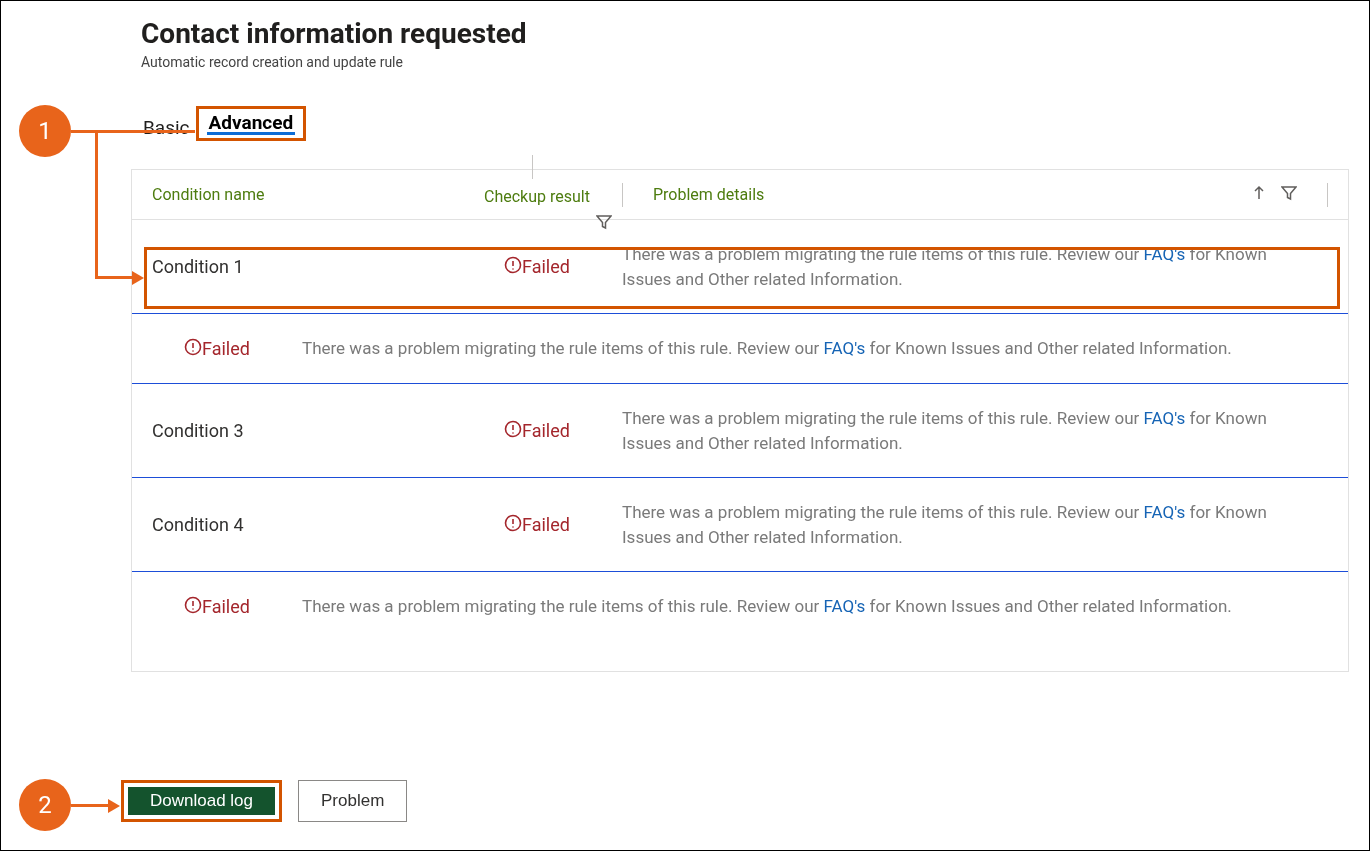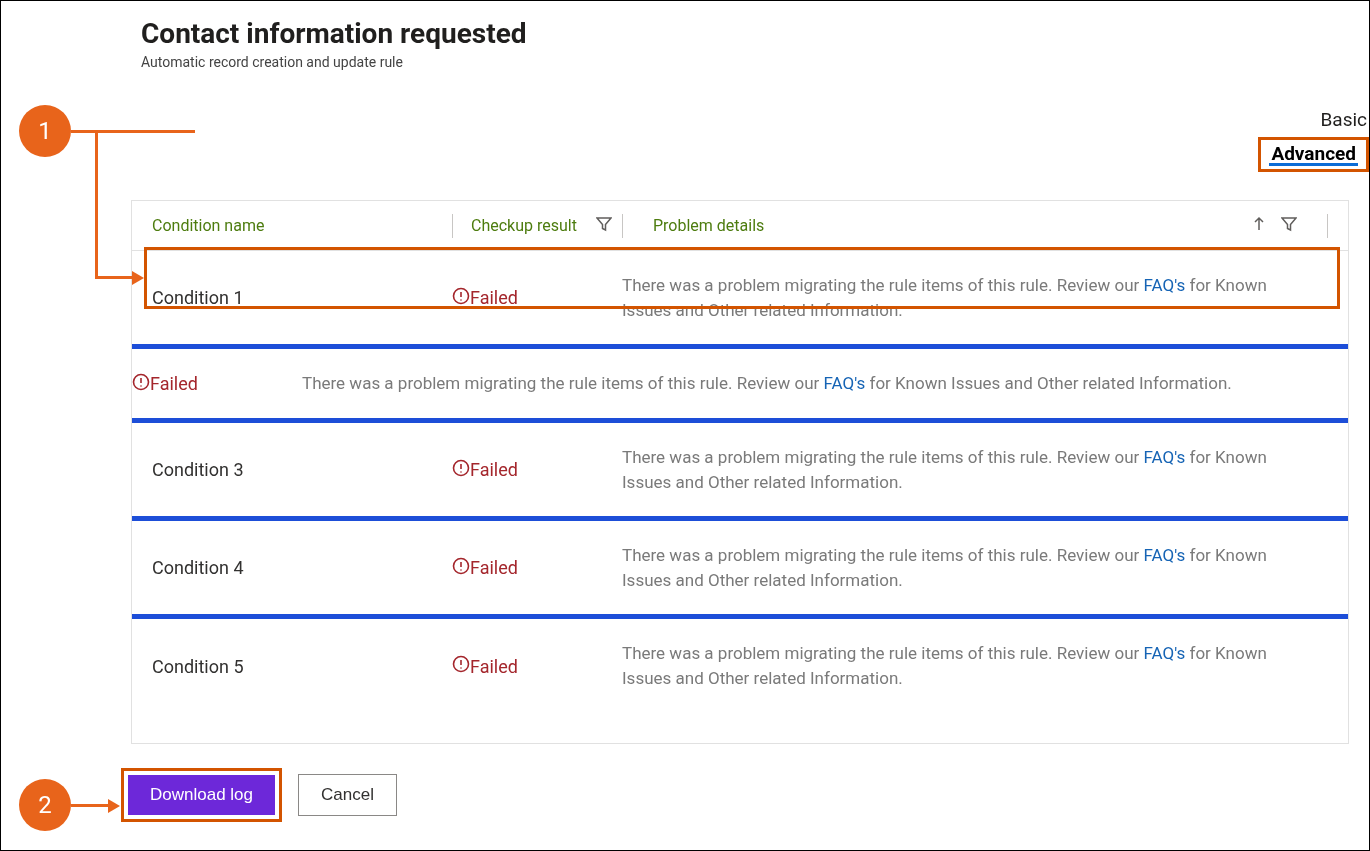--- a/index.html
+++ b/index.html
@@ -29,21 +29,20 @@
     font-size:14px;
     color:#444;
     margin:0 0 36px 0;
   }
   .tab-row {
     padding-left:140px;
     display:flex;
     align-items:flex-end;
     gap:4px;
     margin-bottom:28px;
-    flex-direction:column;
   }
   .tab-basic {
     font-size:19px;
     color:#201f1e;
     padding:2px 2px;
   }
   .tab-advanced {
     font-size:19px;
     font-weight:700;
     color:#000;
@@ -67,33 +66,33 @@
   }
   .grid-header {
     display:flex;
     align-items:center;
     border-bottom:1px solid #e1e1e1;
     color:#4d7c0f;
     font-size:16px;
     height:50px;
   }
   .col-name { width:320px; padding-left:20px; display:flex; align-items:center;}
-  .col-result { width:170px; display:flex; align-items:center; gap:8px;}
+  .col-result { width:170px; display:flex; align-items:center; gap:8px;flex-direction:column;}
   .col-details { flex:1; display:flex; align-items:center; gap:20px; padding-right:20px;}
   .hdr-sep {
     width:1px; height:24px; background:#c8c6c4; margin-right:10px;
   }
   .filter-icon, .sort-icon {
     width:16px; height:16px; stroke:#605e5c; fill:none; stroke-width:1.5;
   }
   .hdr-icons-right { display:flex; gap:14px; margin-left:auto; align-items:center;}
   .grid-body .row {
     display:flex;
     align-items:center;
-    border-bottom:5px solid #1d4ed8;
+    border-bottom:1px solid #1d4ed8;
     padding:22px 0;
   }
   .grid-body .row:last-child { border-bottom:none; }
   .cond-name { font-size:18px; color:#323130; }
   .result-cell { display:flex; align-items:center; color:#a4262c; font-size:18px;}
   .warn-icon { width:18px; height:18px; stroke:#a4262c; fill:none; stroke-width:1.6;}
   .details-text { font-size:17px; color:#7a7a7a; line-height:1.45; padding-right:20px;}
   .details-text a { color:#1664b5; text-decoration:none;margin-top:43px; }
   .row-hl {
     position:absolute;
@@ -106,25 +105,25 @@
     bottom:28px;
     display:flex;
     align-items:center;
     gap:16px;
   }
   .download-wrap {
     border:3px solid #d35400;
     padding:4px;
   }
   .btn-primary {
-    background:#6d28d9;
+    background:#14532d;
     color:#fff;
     border:none;
     font-size:17px;
-    padding:10px 22px;
+    padding:4px 22px;
     cursor:pointer;
   }
   .btn-secondary {
     background:#fff;
     color:#323130;
     border:1px solid #8a8886;
     font-size:17px;
     padding:10px 22px;
     cursor:pointer;
   }
@@ -268,23 +267,20 @@
                   <circle cx="9" cy="13" r="0.8" fill="#a4262c" stroke="none"></circle>
                 </svg></span>
               <span>Failed</span>
             </span>
           </div>
           <div class="col-details">
             <div class="details-text"><span>There was a problem migrating the rule items of this rule. Review our </span><a href="#">FAQ's</a><span> for Known Issues and Other related Information.</span></div>
           </div>
         </div>
         <div class="row">
-          <div class="col-name">
-            <span class="cond-name">Condition 5</span>
-          </div>
           <div class="col-result">
             <span class="result-cell">
               <span><svg class="warn-icon" viewBox="0 0 18 18">
                   <circle cx="9" cy="9" r="7.5"></circle>
                   <line x1="9" y1="5" x2="9" y2="10"></line>
                   <circle cx="9" cy="13" r="0.8" fill="#a4262c" stroke="none"></circle>
                 </svg></span>
               <span>Failed</span>
             </span>
           </div>
@@ -292,21 +288,21 @@
             <div class="details-text"><span>There was a problem migrating the rule items of this rule. Review our </span><a href="#">FAQ's</a><span> for Known Issues and Other related Information.</span></div>
           </div>
         </div>
       </div>
   </div>
 
   <div class="footer-buttons">
     <div class="download-wrap">
       <button class="btn-primary">Download log</button>
     </div>
-    <button class="btn-secondary">Cancel</button>
+    <button class="btn-secondary">Problem</button>
   </div>
 </div>
 
 <div class="callout" style="left:18px; top:104px;">1</div>
 <div class="callout-line" style="left:70px; top:129px; width:124px; height:3px;"></div>
 <div class="callout-line" style="left:94px; top:129px; width:3px; height:148px;"></div>
 <div class="callout-line" style="left:94px; top:275px; width:38px; height:3px;"></div>
 <div class="arrow-right" style="left:131px; top:270px;"></div>
 
 <div class="row-hl" style="left:143px; top:246px; width:1196px; height:62px;"></div>

